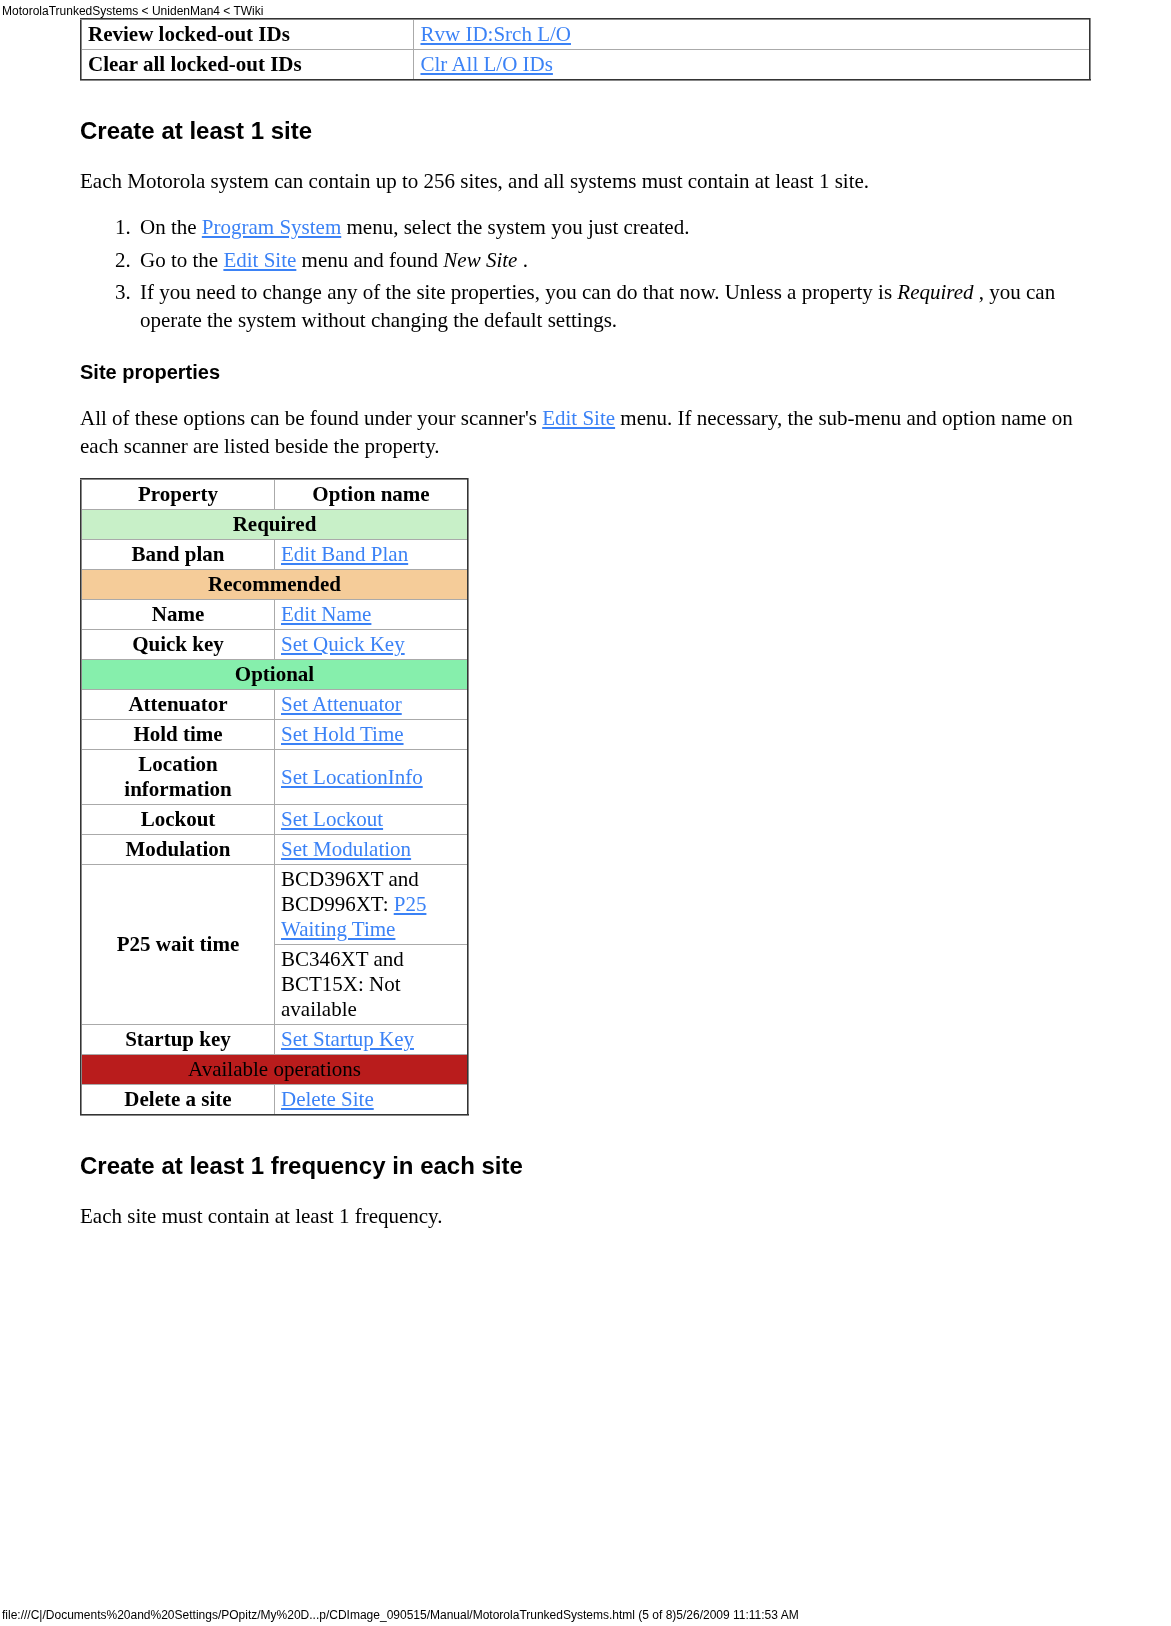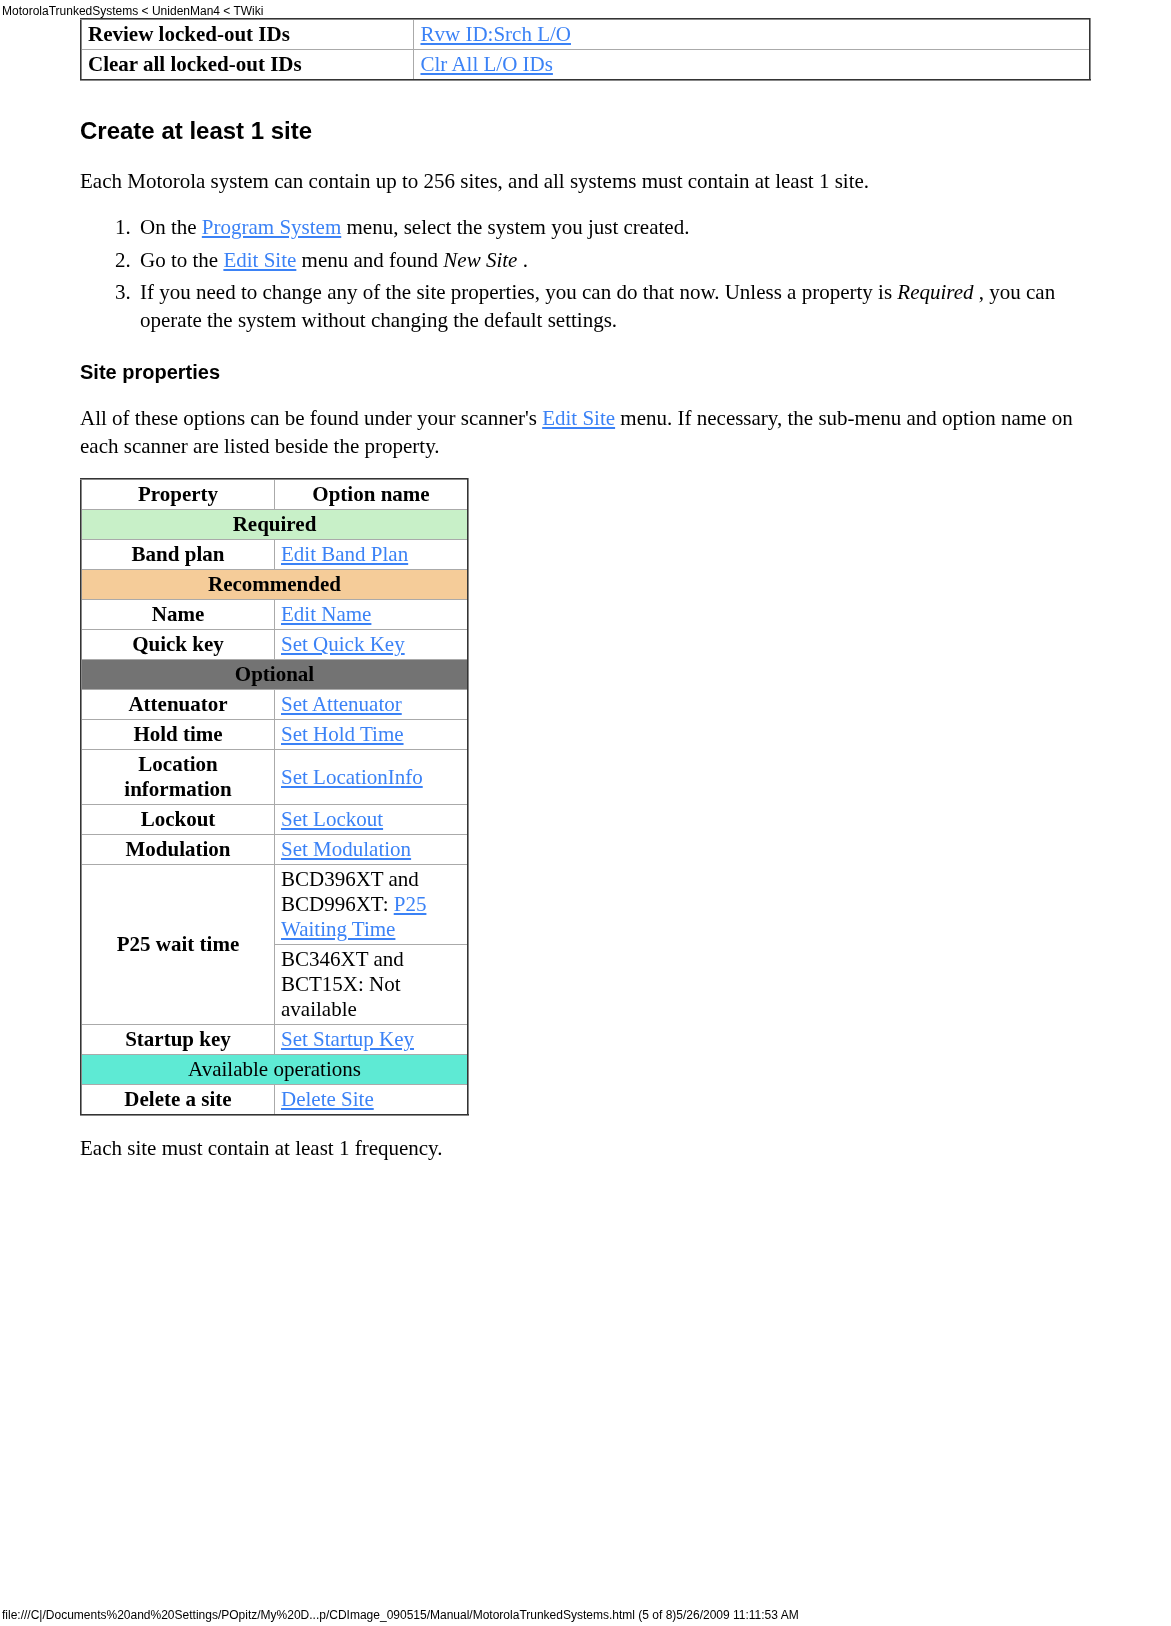--- a/index.html
+++ b/index.html
@@ -74,22 +74,22 @@
     text-align: center;
     background: #fff;
     font-weight: bold;
   }
   .props-table .sect td {
     text-align: center;
     font-weight: bold;
   }
   .sect-required td { background: #c8f0c8; }
   .sect-recommended td { background: #f5cc99; }
-  .sect-optional td { background: #737373; }
-  .sect-ops td { background: #5eead4; font-weight: normal; }
+  .sect-optional td { background: #86efac; }
+  .sect-ops td { background: #b91c1c; font-weight: normal; }
   .props-table td.prop-c { font-weight: bold; text-align: center; }
   .props-table td.prop-l { font-weight: bold; text-align: center; }
   .props-table { width: auto; }
   .props-table td:first-child { width: 180px; }
   .footer {
     font-family: Arial, Helvetica, sans-serif;
     font-size: 12px;
     position: fixed;
     bottom: 4px;
     left: 2px;
@@ -202,20 +202,21 @@
     <tr class="sect sect-ops">
       <td colspan="2" style="font-weight:normal;">Available operations</td>
     </tr>
     <tr>
       <td class="prop-l">Delete a site</td>
       <td><a href="#">Delete Site</a></td>
     </tr>
   </tbody>
     </table>
 
+  <h2>Create at least 1 frequency in each site</h2>
 
   <p>Each site must contain at least 1 frequency.</p>
 
   <div class="footer-spacer"></div>
 </div>
 
 <div class="footer">
   <span>file:///C|/Documents%20and%20Settings/POpitz/My%20D...p/CDImage_090515/Manual/MotorolaTrunkedSystems.html (5 of 8)5/26/2009 11:11:53 AM</span>
 </div>
 

